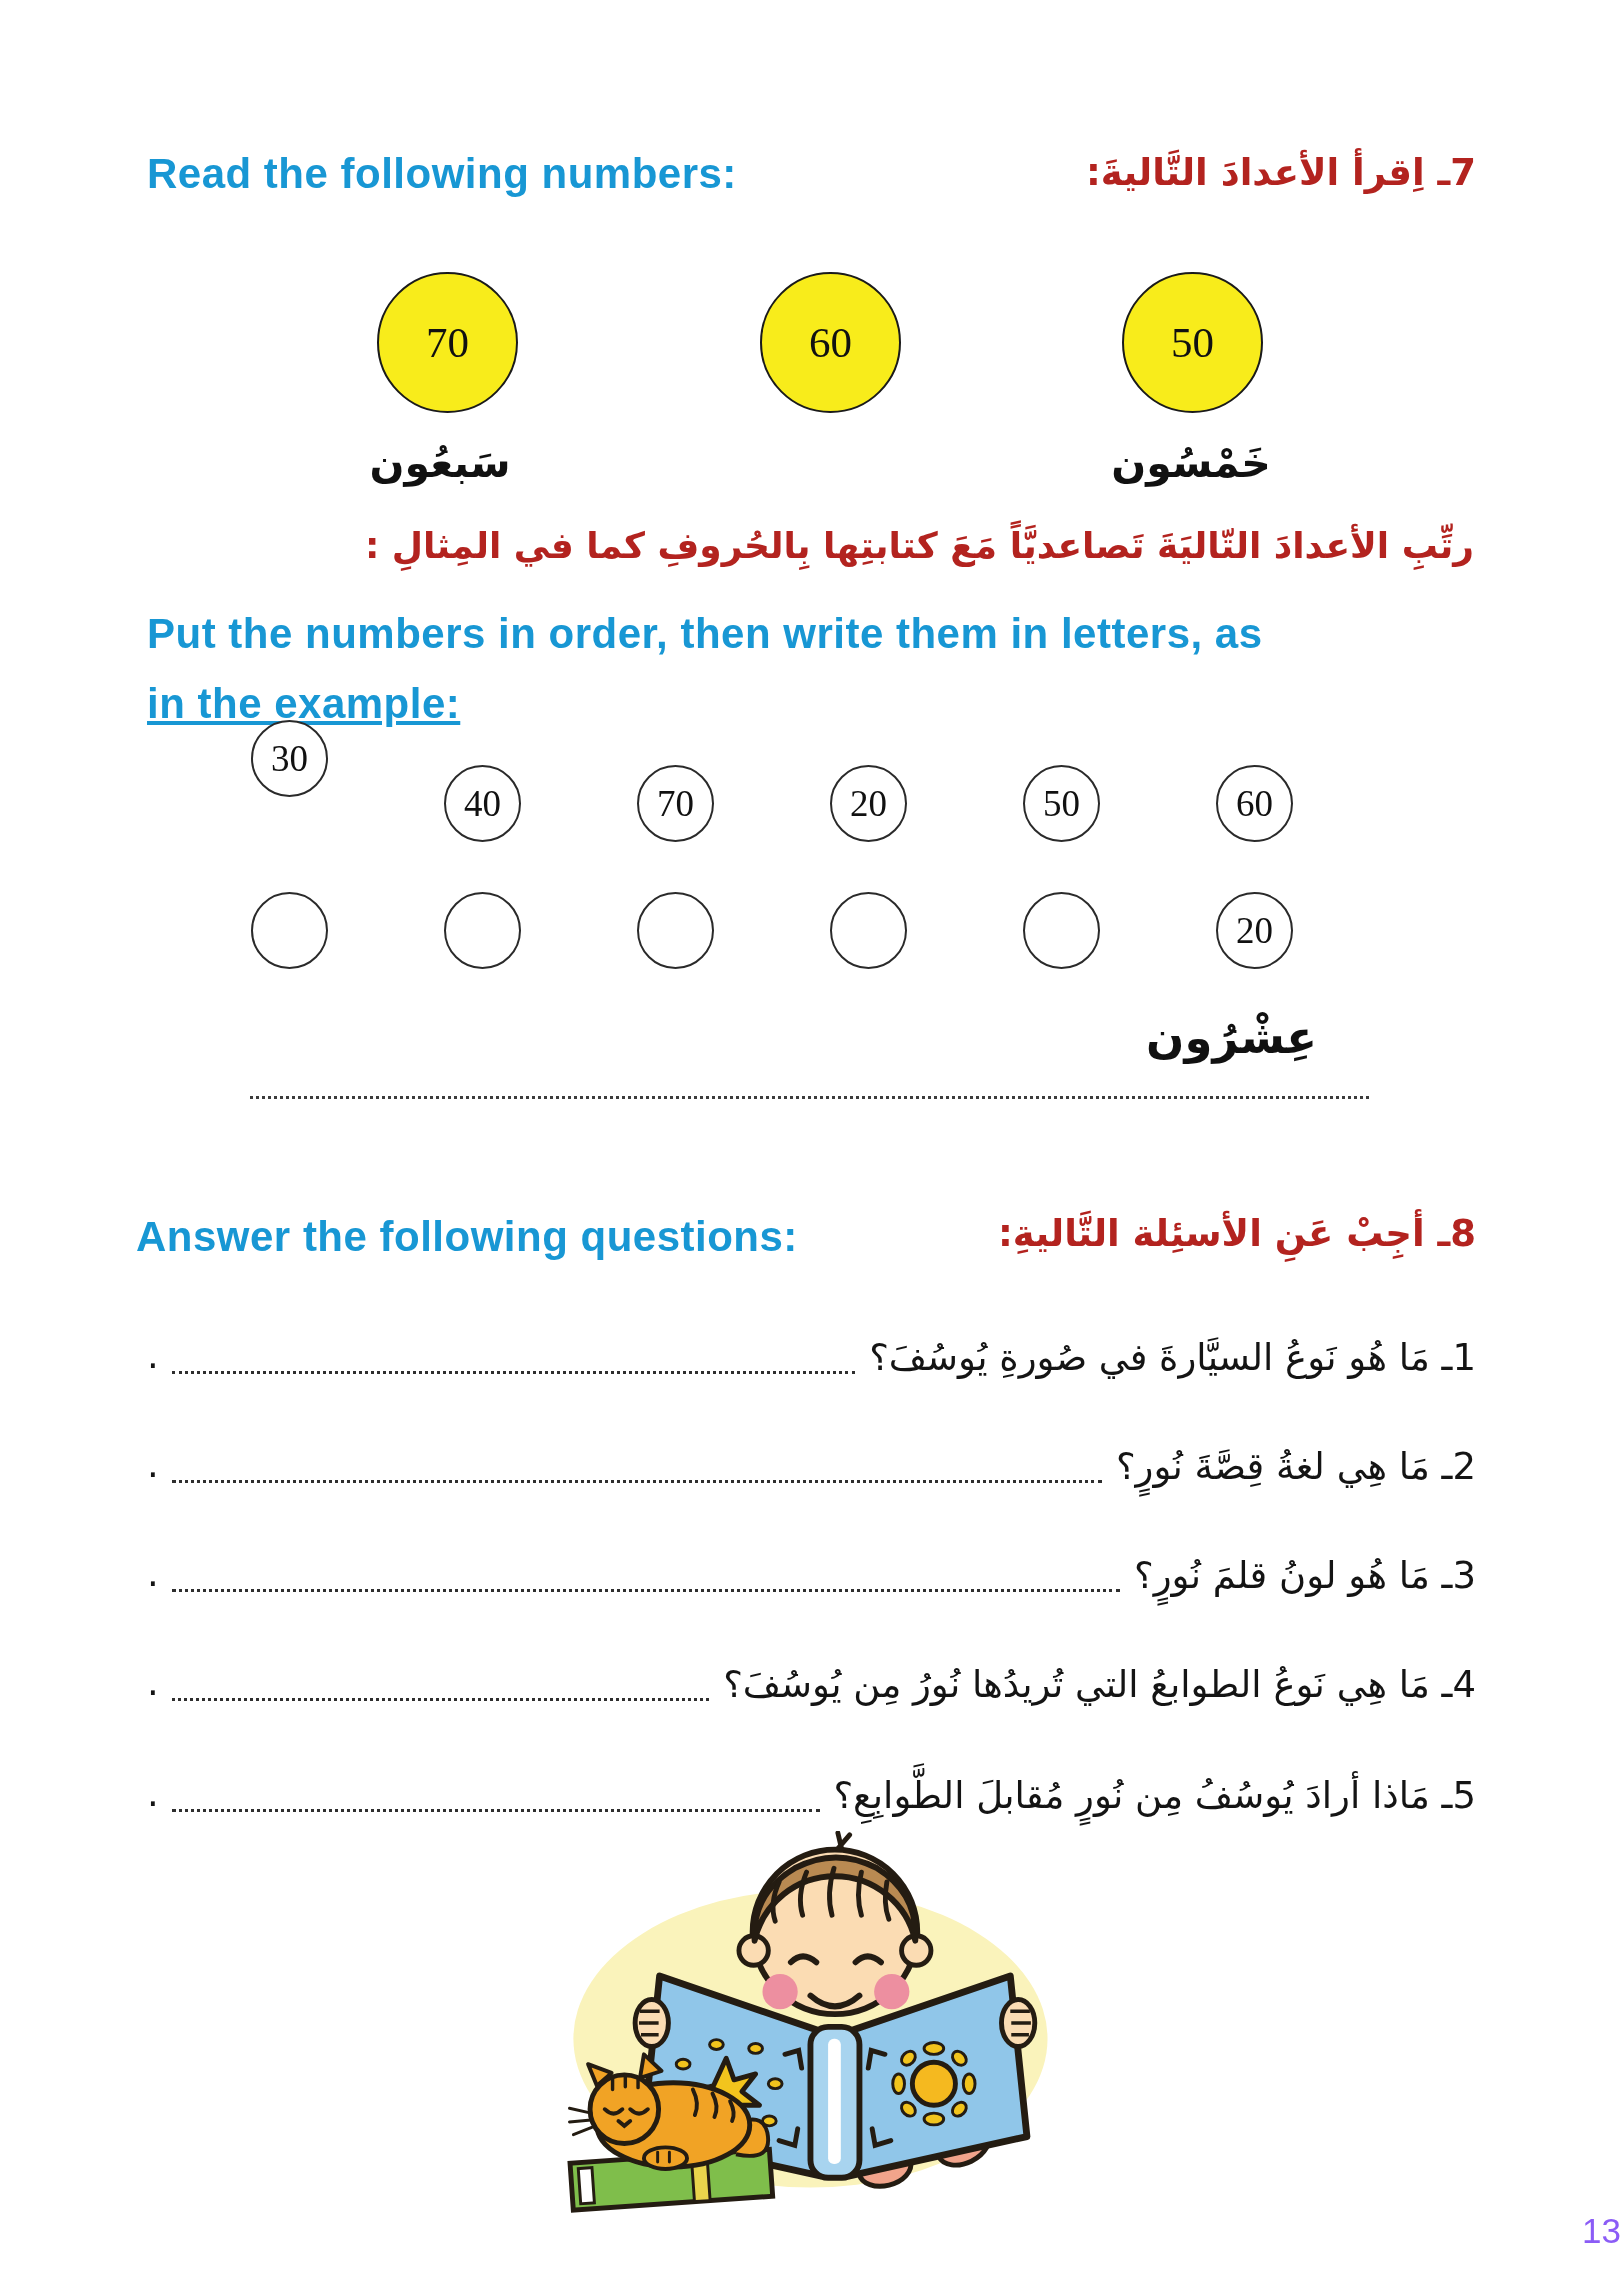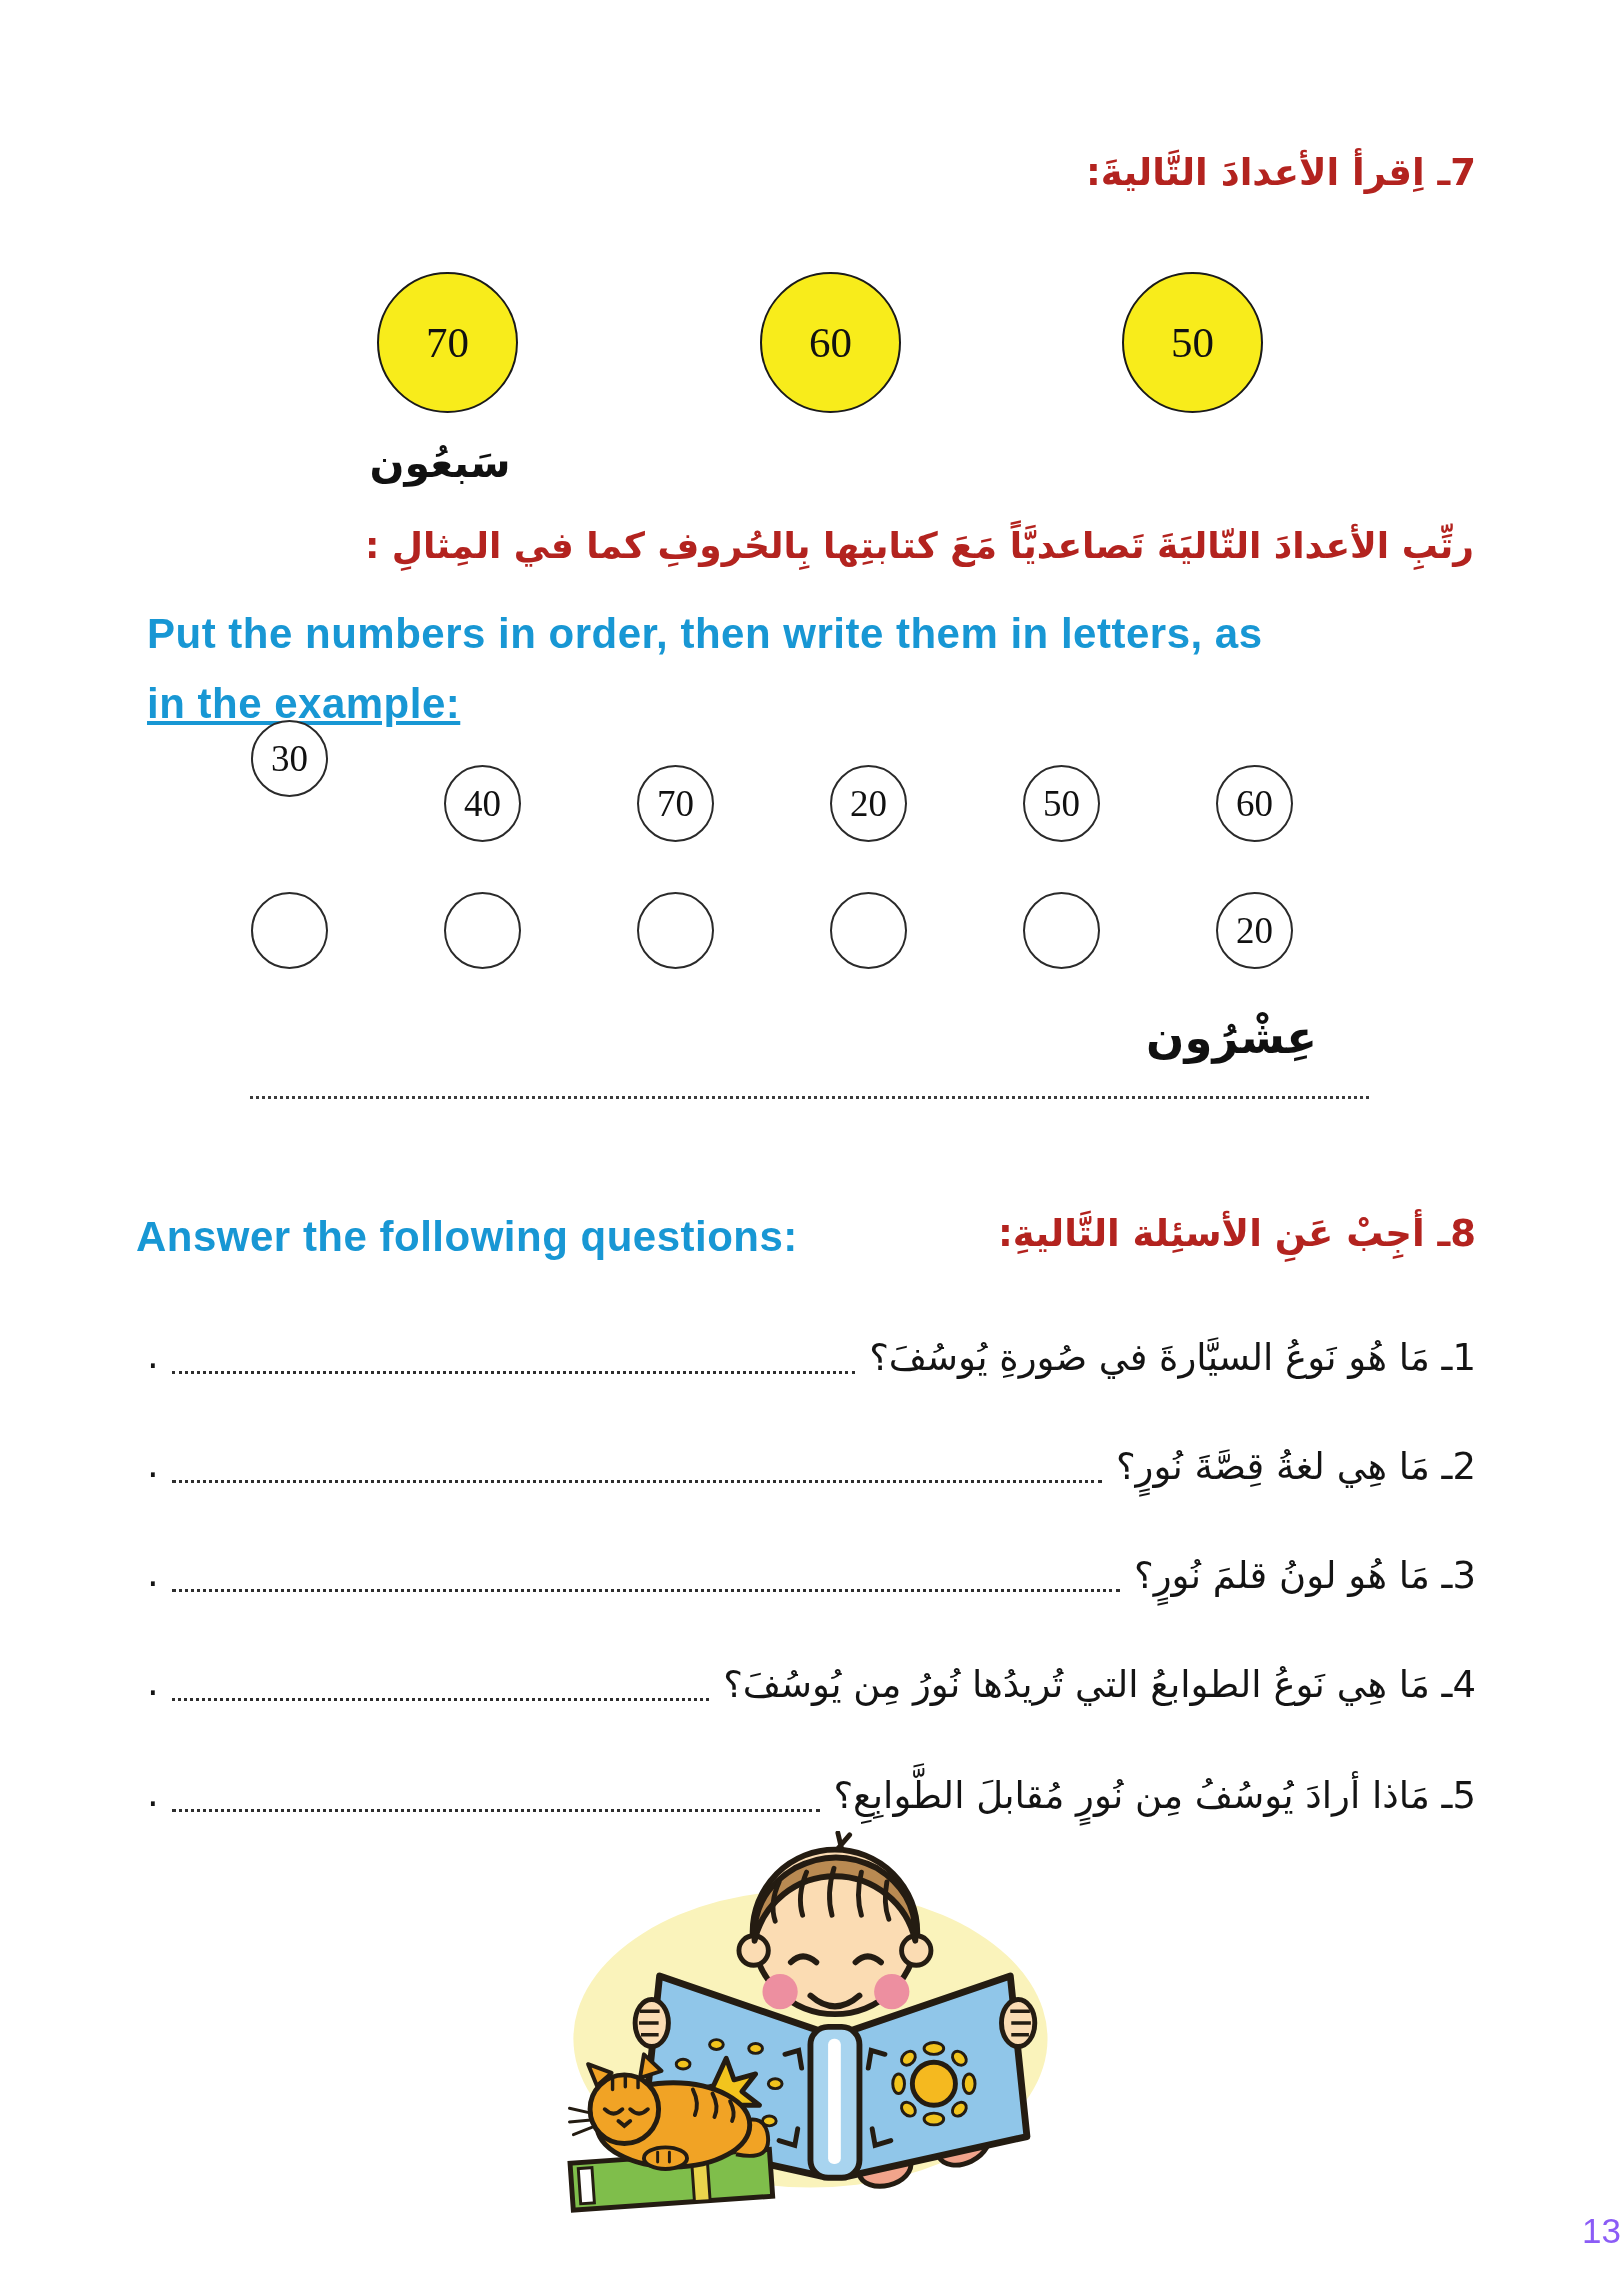--- a/index.html
+++ b/index.html
@@ -73,33 +73,35 @@
     left:0;right:0;text-align:right;
     font-size:35px;color:#8b5cf6;
     font-family:"Liberation Sans",sans-serif;
   }
 </style>
 </head>
 <body>
 
 <div class="page">
 
+  <div class="abs en-blue" style="left:147px;top:150px;">Read the following numbers:</div>
   <div class="abs ar ar-red" style="right:145px;top:145px;">7ـ اِقرأ الأعدادَ التَّاليةَ:</div>
 
   <div class="abs big-circle" style="left:377px;top:272px;">
     <span>70</span>
   </div>
   <div class="abs big-circle" style="left:760px;top:272px;">
     <span>60</span>
   </div>
   <div class="abs big-circle" style="left:1122px;top:272px;">
     <span>50</span>
   </div>
 
   <div class="abs ar circle-label" style="left:283px;top:431px;">سَبعُون</div>
+  <div class="abs ar circle-label" style="left:1034px;top:431px;">خَمْسُون</div>
 
   <div class="abs ar ar-red" style="right:147px;top:519px;font-size:36px;margin-left:44px;">رتِّبِ الأعدادَ التّاليَةَ تَصاعديَّاً مَعَ كتابتِها بِالحُروفِ كما في المِثالِ :</div>
   <div class="abs en-blue" style="left:147px;top:610px;">Put the numbers in order, then write them in letters, as</div>
   <div class="abs en-blue" style="left:147px;top:680px;text-decoration:underline;">in the example:</div>
 
   <div class="abs small-circle" style="left:251px;top:720px;">
     <span>30</span>
   </div>
   <div class="abs small-circle" style="left:444px;top:765px;">
     <span>40</span>

